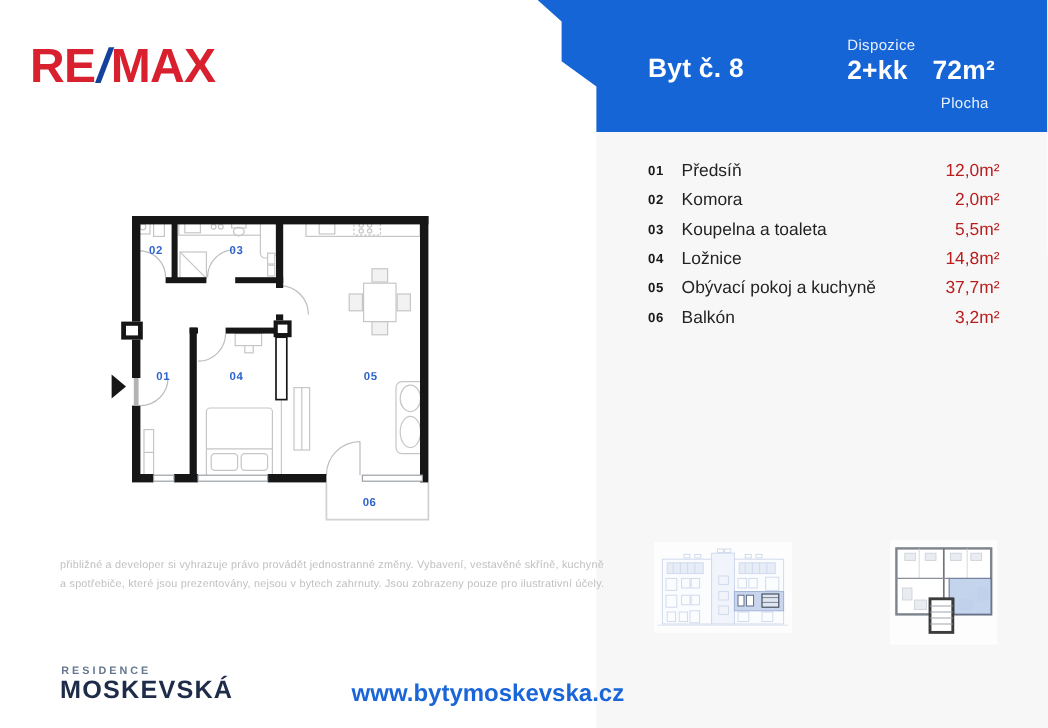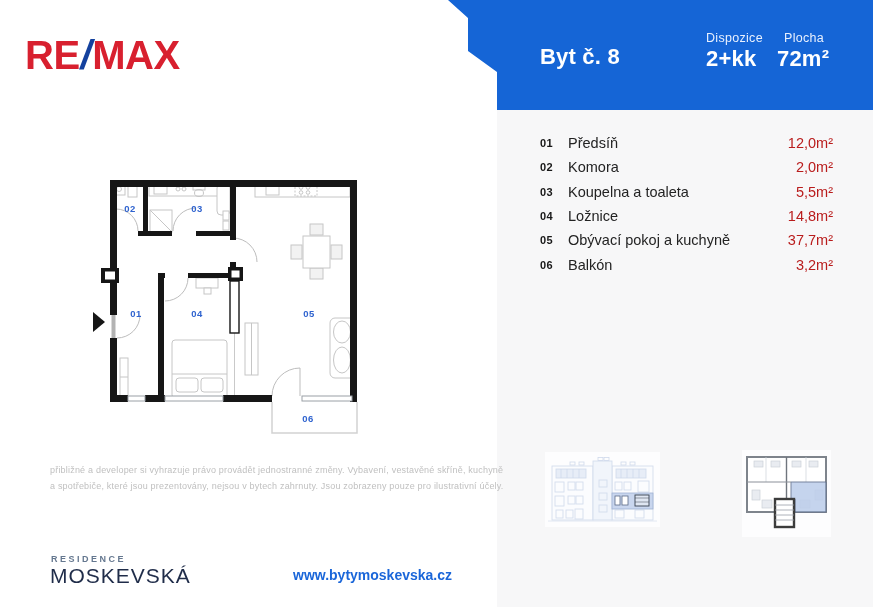--- a/index.html
+++ b/index.html
@@ -26,41 +26,41 @@
   .roomrow{display:flex;align-items:center;height:24.3px;}
   .roomrow .num{width:28px;font-size:11px;font-weight:700;color:#181818;letter-spacing:.5px;}
   .roomrow .nm{font-size:14.5px;color:#232323;}
   .roomrow .ar{margin-left:auto;font-size:14.5px;color:#b91c1c;}
 
   
   .disclaimer{left:50px;top:462px;color:#c0c0c0;font-size:9px;line-height:16.2px;letter-spacing:.2px;white-space:nowrap;}
 
   
   .resid{left:51px;top:554px;font-size:9px;font-weight:700;letter-spacing:2.5px;color:#64778f;}
-  .mosk{left:50px;top:564px;font-size:21px;font-weight:400;letter-spacing:1px;color:#1f2c49;}
-  .website{left:293px;top:567px;font-size:14px;font-weight:700;color:#1a66d9;text-decoration:none;}
+  .mosk{left:50px;top:564px;font-size:21px;font-weight:700;letter-spacing:1px;color:#1f2c49;}
+  .website{left:293px;top:567px;font-size:20px;font-weight:700;color:#1a66d9;text-decoration:none;}
 
   .thumb{background:#fff;}
   svg text.rlabel{font-family:"Liberation Sans","DejaVu Sans",sans-serif;font-size:9.5px;font-weight:700;
     fill:#2f63cf;letter-spacing:.5px;text-anchor:middle;}
 </style>
 </head>
 <body>
 
 <div class="abs remax">
   <span>RE</span><span class="slash">/</span><span>MAX</span>
 </div>
 
 <div class="abs graypanel"></div>
 
 <div class="abs bluehdr">
   <div class="title">Byt č. 8</div>
   <div class="hcol-label" style="left:258px;">Dispozice</div>
   <div class="hcol-value" style="left:258px;">2+kk</div>
-  <div class="hcol-label" style="left:336px;">Plocha</div>
+  <div class="hcol-label" style="left:336px;margin-top:48px;">Plocha</div>
   <div class="hcol-value" style="left:316px;margin-left:13px;">72m²</div>
 </div>
 
 <div class="abs roomlist">
   <div class="roomrow">
     <span class="num">01</span>
     <span class="nm">Předsíň</span>
     <span class="ar">12,0m²</span>
   </div>
   <div class="roomrow">

